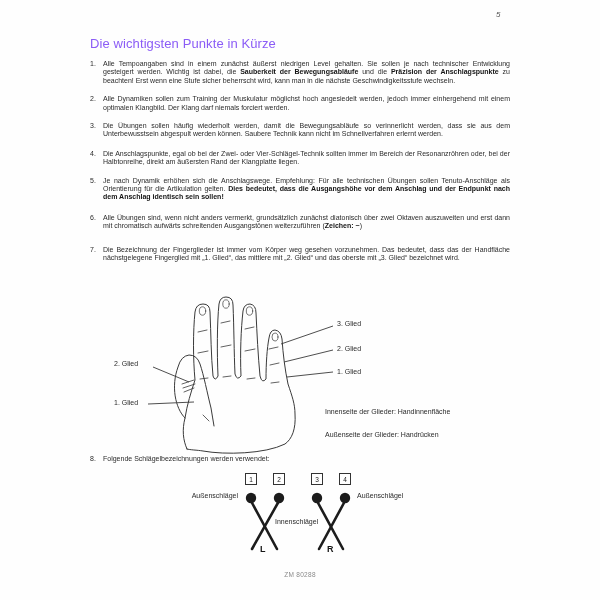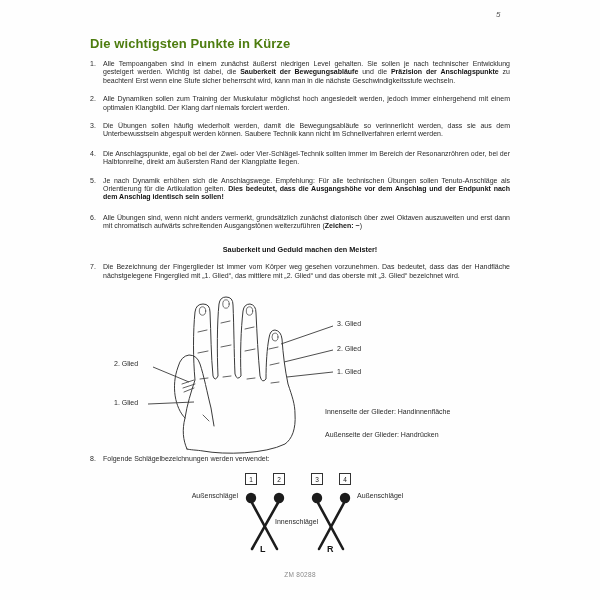--- a/index.html
+++ b/index.html
@@ -2,21 +2,21 @@
 <html><head>
 <meta charset="utf-8">
 <style>
   html,body{margin:0;padding:0;background:#e8e8e8;}
   .page{
     position:relative;width:600px;height:600px;background:#fefefe;
     font-family:"Liberation Sans","DejaVu Sans",sans-serif;
     color:#2a2a2a;overflow:hidden;
   }
   .pagenum{position:absolute;top:10px;left:496px;font-size:8px;font-style:italic;color:#555;}
-  .title{position:absolute;top:36px;left:90px;margin:0;font-size:13px;font-weight:bold;color:#4d7c0f;letter-spacing:.1px;}
+  .title{position:absolute;top:36px;left:90px;margin:0;font-size:13px;font-weight:normal;color:#8b5cf6;letter-spacing:.1px;}
   .list{position:absolute;top:60px;left:90px;width:420px;font-size:7px;line-height:8.4px;}
   .item{display:flex;margin:0 0 10px 0;}
   .item .num{flex:none;width:13px;}
   .item .txt{flex:1;margin:0;text-align:justify;}
   .item b{color:#141414;}
   #item-3{margin-bottom:11px;}
   #item-5{margin-bottom:12px;}
   #item-6{margin-bottom:15px;}
   .motto{margin:0 0 9px 0;text-align:center;font-weight:bold;font-size:7.3px;color:#141414;}
   
@@ -71,21 +71,20 @@
     <div class="item" id="item-5">
       <span class="num">5.</span>
       <p class="txt"><span>Je nach Dynamik erhöhen sich die Anschlagswege. Empfehlung: Für alle technischen Übungen sollen Tenuto-Anschläge als Orientierung für die Artikulation gelten. </span><b>Dies bedeutet, dass die Ausgangshöhe vor dem Anschlag und der Endpunkt nach dem Anschlag identisch sein sollen!</b></p>
     </div>
 
     <div class="item" id="item-6">
       <span class="num">6.</span>
       <p class="txt"><span>Alle Übungen sind, wenn nicht anders vermerkt, grundsätzlich zunächst diatonisch über zwei Oktaven auszuweiten und erst dann mit chromatisch aufwärts schreitenden Ausgangstönen weiterzuführen (</span><b>Zeichen: ~</b><span>)</span></p>
     </div>
 
-    <div class="motto">Sauberkeit und Geduld machen den Meister!</div>
 
     <div class="item" id="item-7">
       <span class="num">7.</span>
       <p class="txt">Die Bezeichnung der Fingerglieder ist immer vom Körper weg gesehen vorzunehmen. Das bedeutet, dass das der Handfläche nächstgelegene Fingerglied mit „1. Glied“, das mittlere mit „2. Glied“ und das oberste mit „3. Glied“ bezeichnet wird.</p>
     </div>
 
   </div>
 
   <div class="fig-hand">
     <svg width="420" height="170" viewBox="0 0 420 170">

